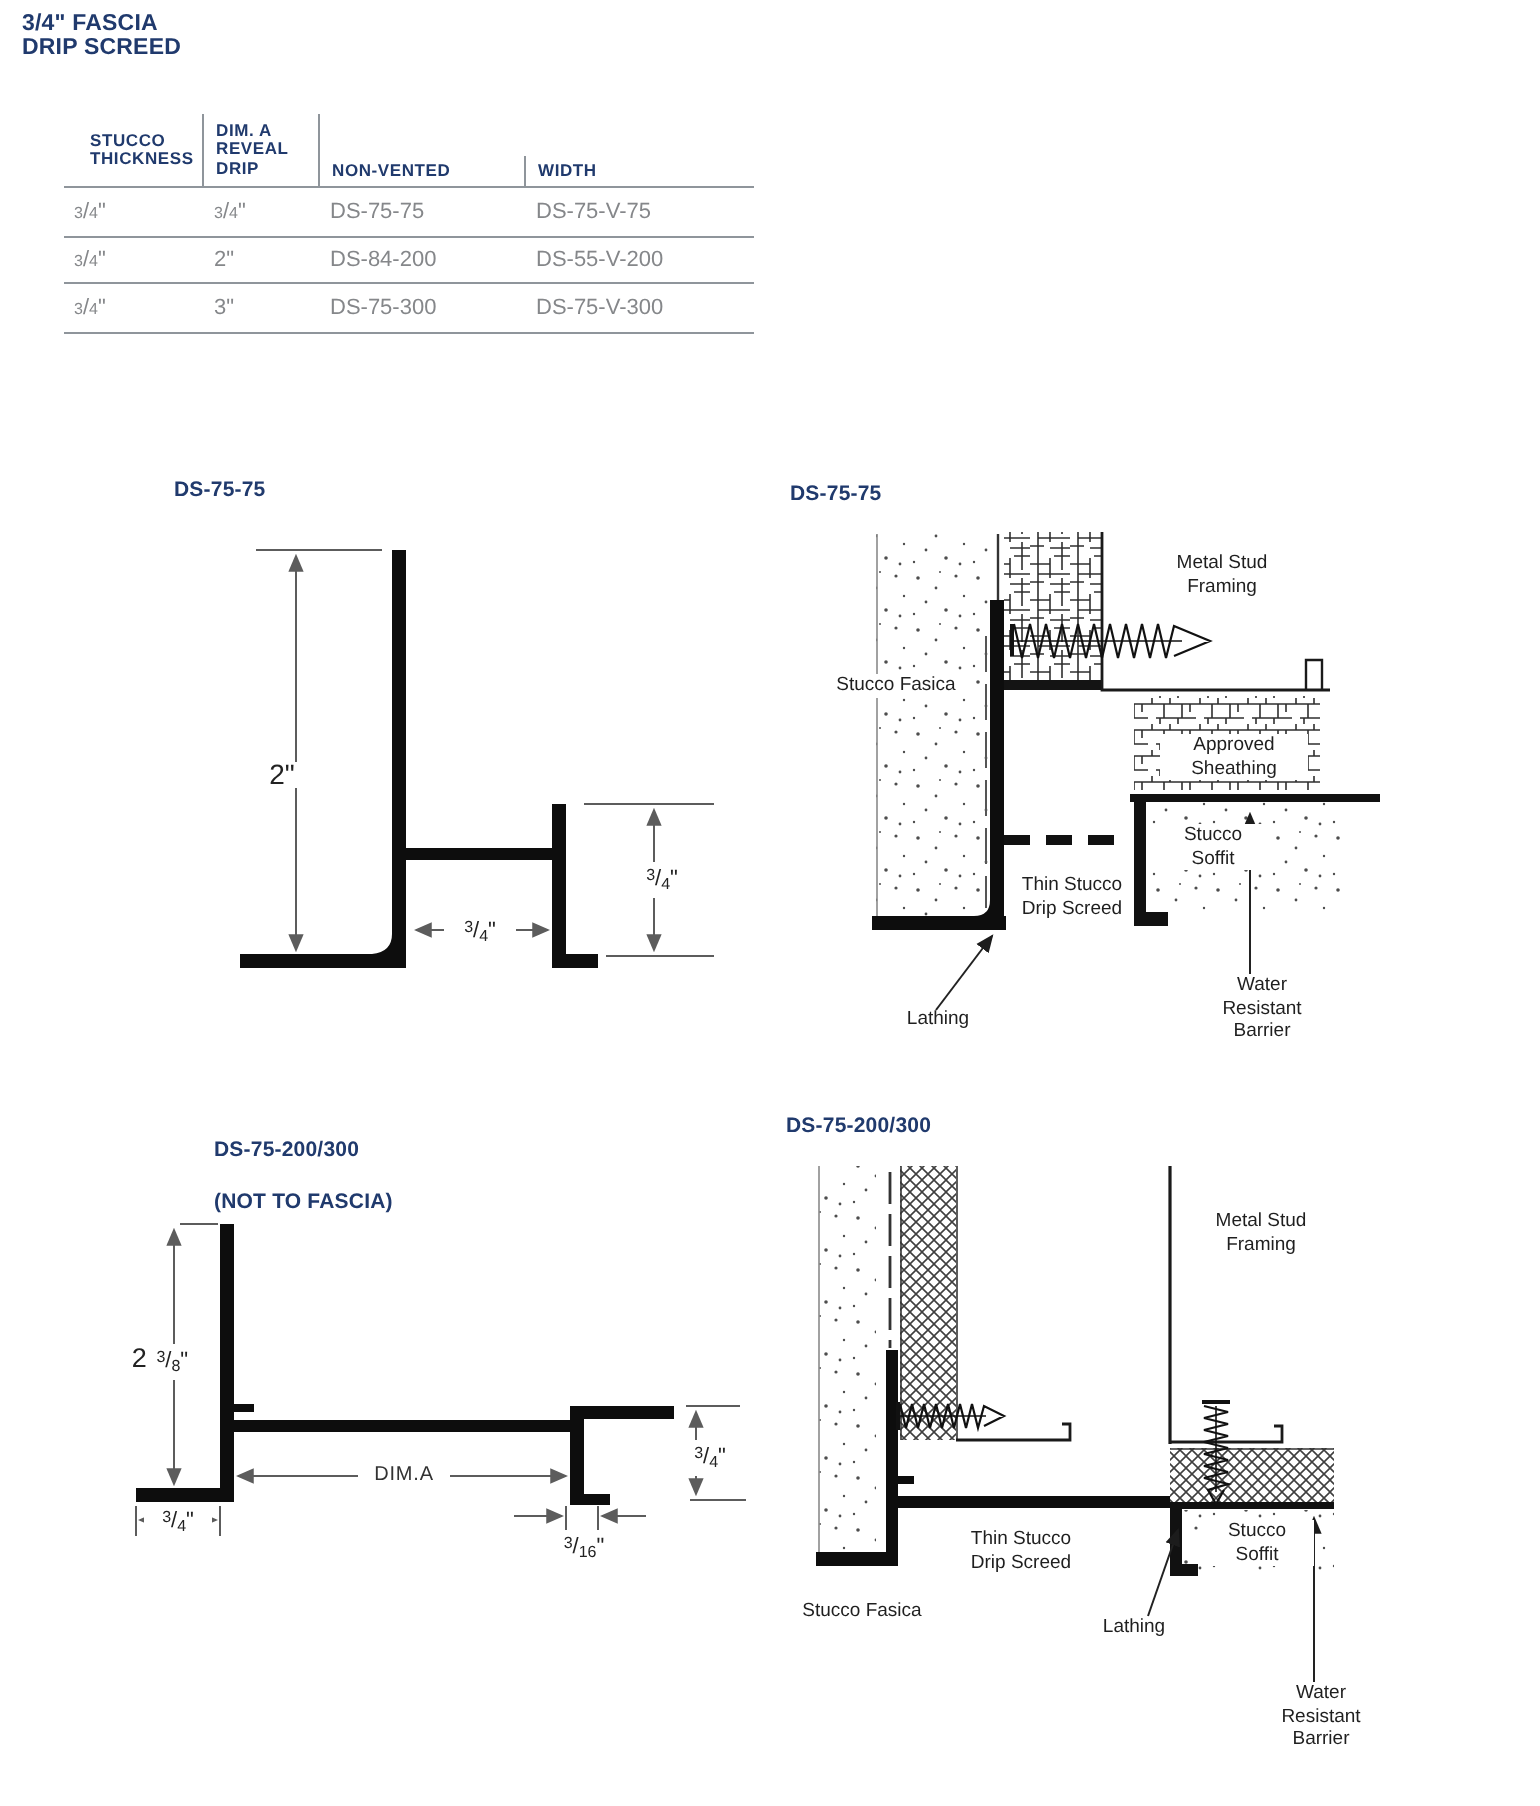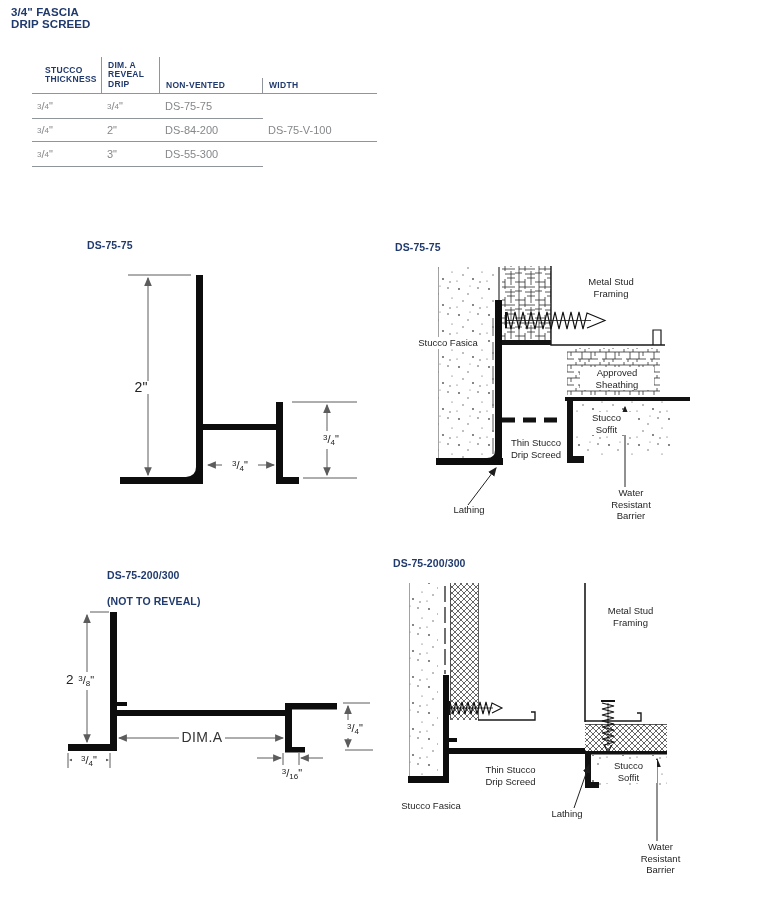--- a/index.html
+++ b/index.html
@@ -5,21 +5,21 @@
   html,body{margin:0;padding:0}
   body{background:#ffffff;font-family:"Liberation Sans",sans-serif}
   #canvas{position:relative;width:770px;height:903px;background:#fff;overflow:hidden;color:#1a1a1a}
   .abs{position:absolute}
   .page-title{font-size:11.5px;line-height:12px;font-weight:700;color:#203a6d;letter-spacing:.1px}
   .dg-title{font-size:10.5px;font-weight:700;color:#203a6d;letter-spacing:.1px;line-height:13px;white-space:pre-line}
   .note{font-size:9.5px;line-height:11.5px;color:#1f1f1f;text-align:center;white-space:pre-line}
   .bg{background:#fff;padding:0 1px}
   .dim{font-size:11px;color:#222;text-align:center;background:#fff;line-height:13px}
   .dim.big{font-size:14px}
-  .dima{font-size:14px;letter-spacing:.4px;color:#333}
+  .dima{font-size:10px;letter-spacing:.4px;color:#333}
   .frac sup{font-size:8px;vertical-align:2.5px}
   .frac sub{font-size:8px;vertical-align:-2px}
   .frac .whole{font-size:13.5px;letter-spacing:.5px}
   
   .spec-table{left:32px;top:57px;width:345px;display:grid;
     grid-template-columns:70px 58px 103px 114px;
     grid-template-rows:21px 16px 25px 23px 25px}
   .spec-table>div{display:flex;align-items:center}
   .th{font-size:8.5px;font-weight:700;color:#203a6d;line-height:9.5px;white-space:pre-line;letter-spacing:.3px}
   .td{font-size:11px;color:#85878a}
@@ -78,29 +78,31 @@
 THICKNESS</div>
     <div class="th br bb pl" style="grid-area:1/2/3/3">DIM. A
 REVEAL
 DRIP</div>
     <div class="th br bb pl" style="grid-area:2/3/3/4">NON-VENTED</div>
     <div class="th bb pl" style="grid-area:2/4/3/5">WIDTH</div>
 
     <div class="td bb pl2 frac" style="grid-area:3/1/4/2"><sup>3</sup>/<sub>4</sub>"</div>
     <div class="td bb pl2 frac" style="grid-area:3/2/4/3"><sup>3</sup>/<sub>4</sub>"</div>
     <div class="td bb pl2" style="grid-area:3/3/4/4">DS-75-75</div>
+    <div class="td bb pl2" style="grid-area:3/4/4/5">DS-75-V-75</div>
 
     <div class="td bb pl2 frac" style="grid-area:4/1/5/2"><sup>3</sup>/<sub>4</sub>"</div>
     <div class="td bb pl2 frac" style="grid-area:4/2/5/3">2"</div>
     <div class="td bb pl2" style="grid-area:4/3/5/4">DS-84-200</div>
-    <div class="td bb pl2" style="grid-area:4/4/5/5">DS-75-V-100</div>
+    <div class="td bb pl2" style="grid-area:4/4/5/5">DS-55-V-200</div>
 
     <div class="td bb pl2 frac" style="grid-area:5/1/6/2"><sup>3</sup>/<sub>4</sub>"</div>
     <div class="td bb pl2 frac" style="grid-area:5/2/6/3">3"</div>
-    <div class="td bb pl2" style="grid-area:5/3/6/4">DS-55-300</div>
+    <div class="td bb pl2" style="grid-area:5/3/6/4">DS-75-300</div>
+    <div class="td bb pl2" style="grid-area:5/4/6/5">DS-75-V-300</div>
   </div>
 
   <div class="abs dg-title" style="left:87px;top:239px">DS-75-75</div>
 
   <svg class="abs" style="left:60px;top:255px" width="300" height="245" viewBox="0 0 300 245">
     <g stroke="#5c5c5c" stroke-width="1" fill="none">
       <line x1="68" y1="20" x2="131" y2="20"></line>
       <line x1="88" y1="23" x2="88" y2="220" marker-start="url(#mk-gray)" marker-end="url(#mk-gray)"></line>
       <line x1="148" y1="210" x2="214" y2="210" marker-start="url(#mk-gray)" marker-end="url(#mk-gray)"></line>
       <line x1="232" y1="147" x2="297" y2="147"></line>
@@ -157,21 +159,21 @@
 Soffit</div>
   <div class="abs note" style="left:496px;top:437px;width:80px">Thin Stucco
 Drip Screed</div>
   <div class="abs note" style="left:446px;top:504px;width:46px">Lathing</div>
   <div class="abs note" style="left:594px;top:487px;width:74px">Water
 Resistant
 Barrier</div>
 
   <div class="abs dg-title" style="left:107px;top:556px">
     <div>DS-75-200/300</div>
-    <div>(NOT TO REVEAL)</div>
+    <div>(NOT TO FASCIA)</div>
   </div>
 
   <svg class="abs" style="left:55px;top:600px" width="330" height="195" viewBox="0 0 330 195">
     <g stroke="#5c5c5c" stroke-width="1" fill="none">
       <line x1="35" y1="12" x2="54" y2="12"></line>
       <line x1="32" y1="15" x2="32" y2="142" marker-start="url(#mk-gray)" marker-end="url(#mk-gray)"></line>
       <line x1="13" y1="153" x2="13" y2="168"></line>
       <line x1="55" y1="153" x2="55" y2="168"></line>
       <line x1="15" y1="160" x2="53" y2="160" marker-start="url(#mk-gray)" marker-end="url(#mk-gray)"></line>
       <line x1="64" y1="138" x2="228" y2="138" marker-start="url(#mk-gray)" marker-end="url(#mk-gray)"></line>

